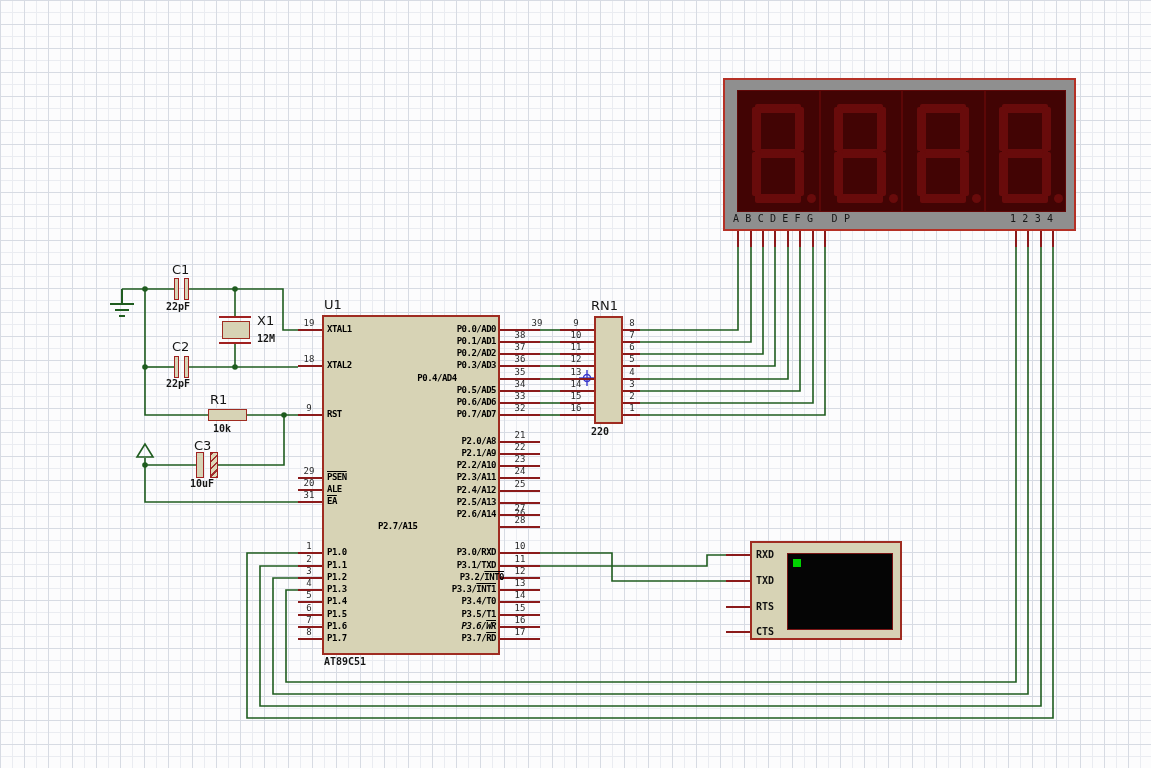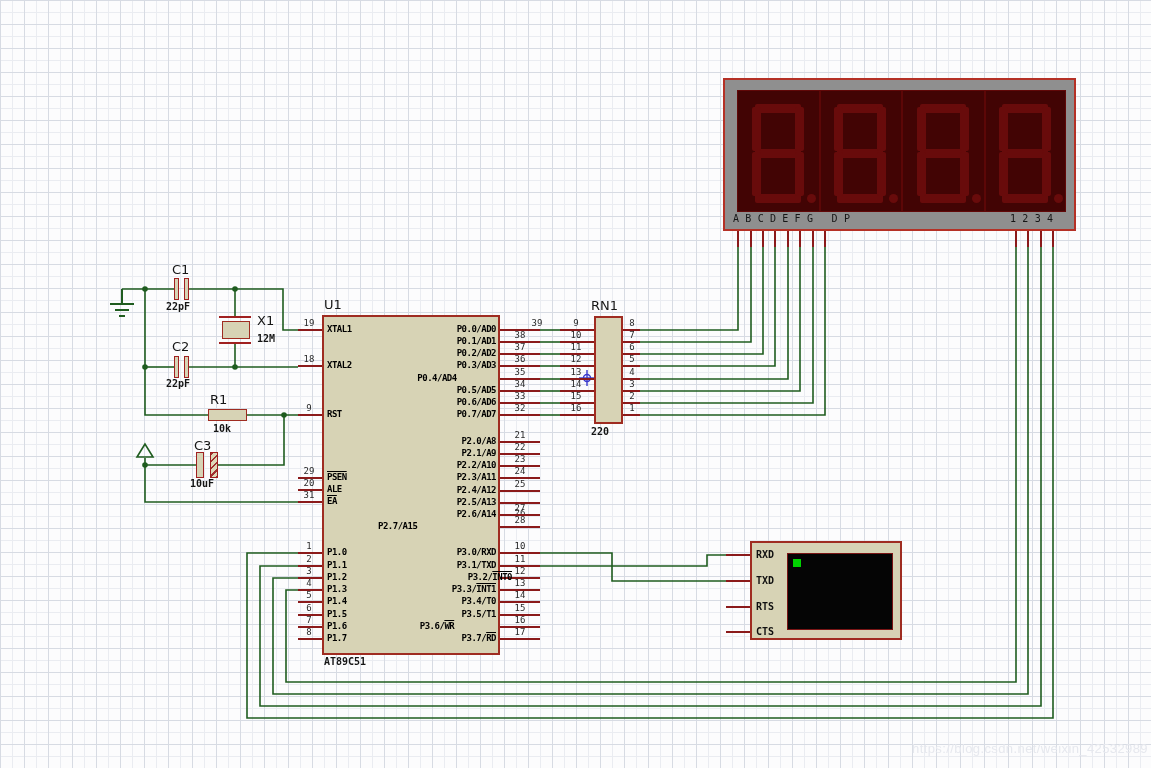--- a/index.html
+++ b/index.html
@@ -200,33 +200,33 @@
       <div class="pnum" style="left: 502px; top: 515px; width: 36px;">28</div>
       <div class="pname" style="left: 378px; top: 521px; width: 118px; "><span>P2.7/A15</span></div>
       <div class="hstub" style="left: 500px; top: 552px; width: 40px;"></div>
       <div class="pnum" style="left: 502px; top: 541px; width: 36px;">10</div>
       <div class="pname" style="left: 378px; top: 547px; width: 118px; text-align: right;"><span>P3.0/RXD</span></div>
       <div class="hstub" style="left: 500px; top: 565px; width: 40px;"></div>
       <div class="pnum" style="left: 502px; top: 554px; width: 36px;">11</div>
       <div class="pname" style="left: 378px; top: 560px; width: 118px; text-align: right;"><span>P3.1/TXD</span></div>
       <div class="hstub" style="left: 500px; top: 577px; width: 40px;"></div>
       <div class="pnum" style="left: 502px; top: 566px; width: 36px;">12</div>
-      <div class="pname" style="left: 394px; top: 572px; width: 118px; text-align: right;"><span>P3.2/</span><span class="ov">INT0</span></div>
+      <div class="pname" style="left: 386px; top: 572px; width: 118px; text-align: right;"><span>P3.2/</span><span class="ov">INT0</span></div>
       <div class="hstub" style="left: 500px; top: 589px; width: 40px;"></div>
       <div class="pnum" style="left: 502px; top: 578px; width: 36px;">13</div>
       <div class="pname" style="left: 378px; top: 584px; width: 118px; text-align: right;"><span>P3.3/</span><span class="ov">INT1</span></div>
       <div class="hstub" style="left: 500px; top: 601px; width: 40px;"></div>
       <div class="pnum" style="left: 502px; top: 590px; width: 36px;">14</div>
       <div class="pname" style="left: 378px; top: 596px; width: 118px; text-align: right;"><span>P3.4/T0</span></div>
       <div class="hstub" style="left: 500px; top: 614px; width: 40px;"></div>
       <div class="pnum" style="left: 502px; top: 603px; width: 36px;">15</div>
       <div class="pname" style="left: 378px; top: 609px; width: 118px; text-align: right;"><span>P3.5/T1</span></div>
       <div class="hstub" style="left: 500px; top: 626px; width: 40px;"></div>
       <div class="pnum" style="left: 502px; top: 615px; width: 36px;">16</div>
-      <div class="pname" style="left: 378px; top: 621px; width: 118px; text-align: center;"><span>P3.6/</span><span class="ov">WR</span></div>
+      <div class="pname" style="left: 378px; top: 621px; width: 118px; text-align: right; font-style: italic;"><span>P3.6/</span><span class="ov">WR</span></div>
       <div class="hstub" style="left: 500px; top: 638px; width: 40px;"></div>
       <div class="pnum" style="left: 502px; top: 627px; width: 36px;">17</div>
       <div class="pname" style="left: 378px; top: 633px; width: 118px; text-align: right;"><span>P3.7/</span><span class="ov">RD</span></div>
     </div>
 
   <div class="body" style="left:594px;top:316px;width:29px;height:108px"></div>
   <div class="ref" style="left:591px;top:298px">RN1</div>
   <div class="val" style="left:591px;top:426px">220</div>
   <div id="rn1-pins">
       <div class="hstub" style="left: 560px; top: 329px; width: 34px;"></div>
@@ -360,14 +360,13 @@
       <div class="hstub" style="left: 726px; top: 554px; width: 24px;"></div>
       <div class="tlabel" style="left: 756px; top: 549px;">RXD</div>
       <div class="hstub" style="left: 726px; top: 580px; width: 24px;"></div>
       <div class="tlabel" style="left: 756px; top: 575px;">TXD</div>
       <div class="hstub" style="left: 726px; top: 606px; width: 24px;"></div>
       <div class="tlabel" style="left: 756px; top: 601px;">RTS</div>
       <div class="hstub" style="left: 726px; top: 631px; width: 24px;"></div>
       <div class="tlabel" style="left: 756px; top: 626px;">CTS</div>
     </div>
 
-  <div id="watermark">https://blog.csdn.net/weixin_42532989</div>
 </div>
 
 </body></html>

